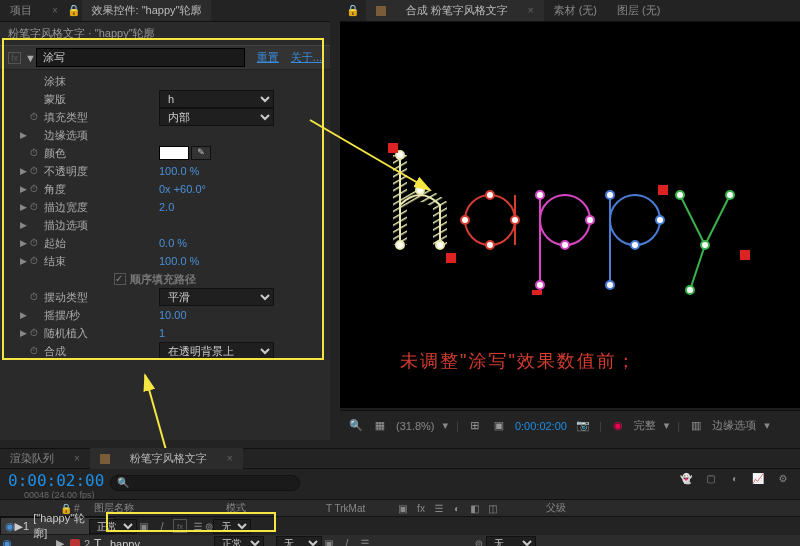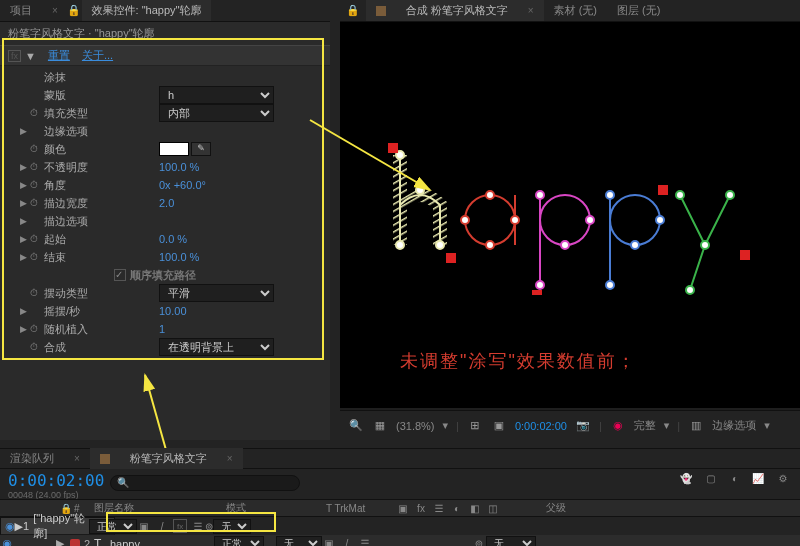--- a/index.html
+++ b/index.html
@@ -27,21 +27,21 @@
   .chk { width:12px; height:12px; border:1px solid #555; display:inline-block; margin-right:4px; vertical-align:middle; }
   .chk.on::after { content:"✓"; color:#888; font-size:10px; position:relative; top:-2px; }
   .hl-box { border:2px solid #f5e642; position:absolute; pointer-events:none; }
   .viewer { position:absolute; top:22px; left:0; right:0; bottom:32px; background:#000; display:flex; align-items:center; justify-content:center; overflow:hidden; }
   .annot { position:absolute; bottom:35px; left:60px; color:#d43c2f; font-size:18px; letter-spacing:2px; }
   .vtoolbar { position:absolute; bottom:0; left:0; right:0; height:30px; background:#232323; border-top:1px solid #111; display:flex; align-items:center; gap:8px; padding:0 8px; color:#888; font-size:11px; }
   .vicon { width:16px; height:16px; display:inline-flex; align-items:center; justify-content:center; color:#999; }
   .timeline { position:absolute; left:0; right:0; top:448px; bottom:0; background:#232323; border-top:1px solid #111; }
   .tl-tabs { display:flex; align-items:center; height:20px; }
   .timecode { color:#1f8fe6; font-size:16px; padding:2px 8px 0 8px; font-family:monospace; }
-  .timesub { color:#6b6b6b; font-size:9px; padding:0 8px; }
+  .timesub { color:#6b6b6b; font-size:9px; padding:0 24px; }
   .tl-search { position:absolute; left:110px; top:26px; width:190px; height:16px; background:#1a1a1a; border:1px solid #111; border-radius:8px; }
   .tl-head { position:absolute; left:0; right:0; top:50px; height:18px; background:#2a2a2a; border-top:1px solid #111; border-bottom:1px solid #111; display:flex; align-items:center; font-size:10px; color:#888; }
   .tl-rows { position:absolute; left:0; right:0; top:68px; bottom:0; }
   .tl-row { display:flex; align-items:center; height:18px; border-bottom:1px solid #1a1a1a; background:#2c2c2c; }
   .tl-row.sel { background:#3a3a3a; }
   .eye { width:14px; text-align:center; color:#4a90d9; }
   .dot { width:10px; height:10px; border-radius:2px; display:inline-block; }
   .layer-name { color:#ccc; padding:0 4px; }
   .mode-sel { background:#1f1f1f; color:#ccc; border:1px solid #111; font-size:10px; padding:0 3px; width:50px; }
   .tl-toolbar { position:absolute; right:10px; top:22px; display:flex; gap:10px; color:#888; }
@@ -61,20 +61,21 @@
       </div>
     <span class="lock">🔒</span>
     <div class="tab active">
         <span>效果控件: "happy"轮廓</span>
       </div>
   </div>
   <div class="breadcrumb">粉笔字风格文字 · "happy"轮廓</div>
   <div class="fxhead">
     <span style="color:#555;border:1px solid #555;font-size:9px;padding:0 2px;margin-right:4px;">fx</span>
     <span class="tw">▼</span>
+    <span class="name" style="background:#1a1a1a;padding:1px 6px;border:1px solid #000;">涂写</span>
     <a class="link">重置</a>
     <a class="link">关于...</a>
   </div>
   <div class="props">
     <div class="prow">
         <span class="tw"></span>
         <span class="sw"></span>
         <span class="label">涂抹</span>
       </div>
     <div class="prow">

